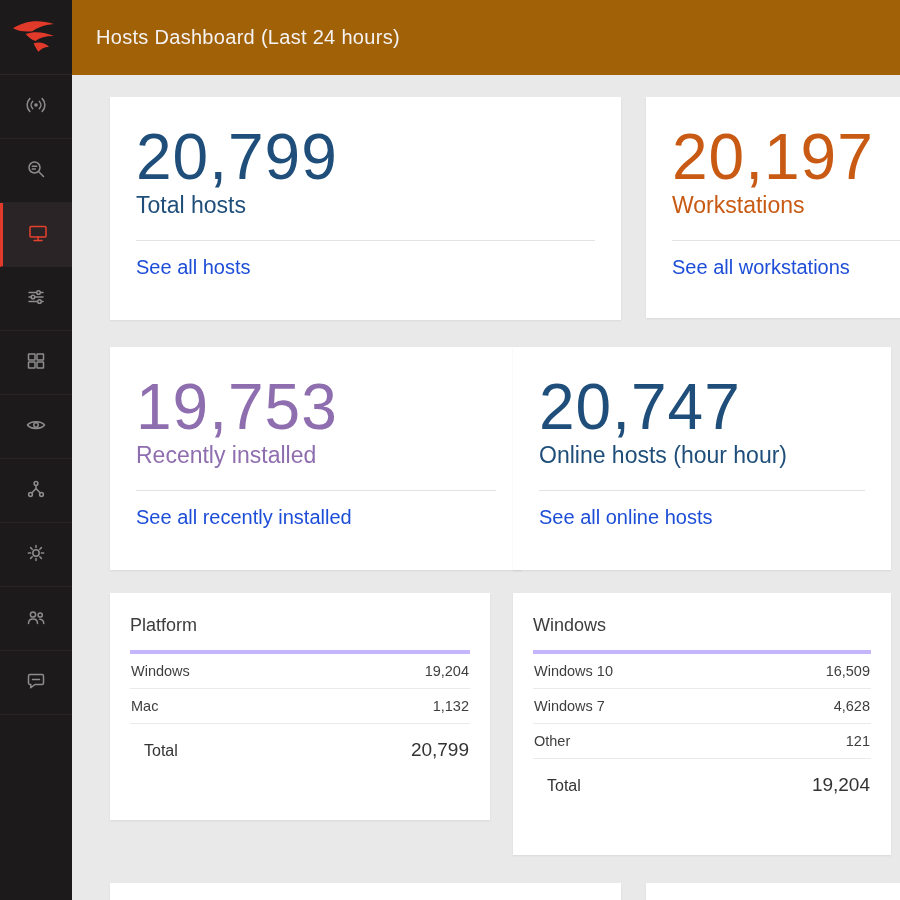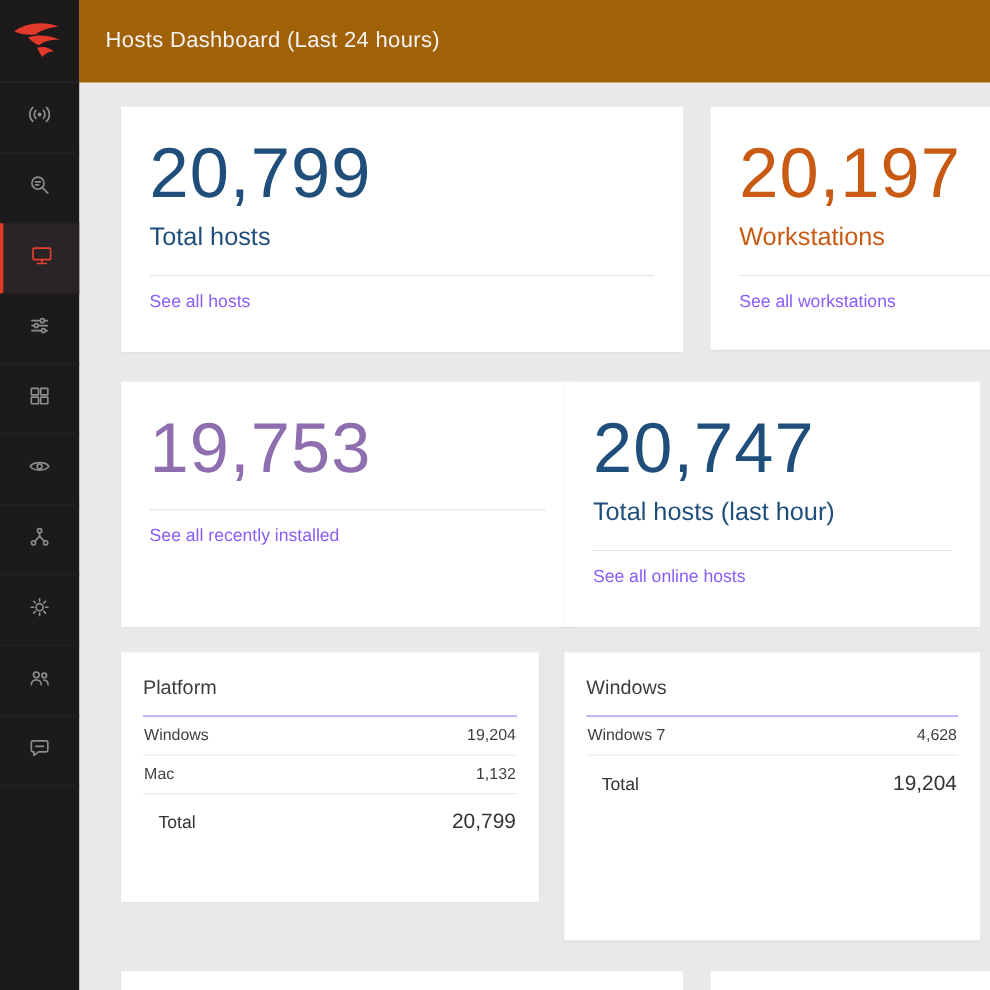--- a/index.html
+++ b/index.html
@@ -34,32 +34,32 @@
   #card-recent   { left:22px;  top:272px; width:412px; height:223px; }
   #card-online   { left:425px; top:272px; width:378px; height:223px; }
   #card-platform { left:22px;  top:518px; width:380px; height:227px; }
   #card-windows  { left:425px; top:518px; width:378px; height:262px; }
   #strip-left    { left:22px;  top:808px; width:511px; height:60px; }
   #strip-right   { left:558px; top:808px; width:560px; height:60px; }
 
   
   .stat { padding:26px 26px 0 26px; }
   .stat-value { font-size:64px; font-weight:300; line-height:1.08; letter-spacing:1px; }
-  .stat-label { font-size:23px; margin-top:10px; }
+  .stat-label { font-size:23px; }
   .stat .divider { border-top:1px solid #e3e3e3; margin-top:21px; }
-  .stat-link { display:inline-block; margin-top:15px; font-size:16px;
-               color:#8b5cf6; text-decoration:none; cursor:pointer; }
+  .stat-link { display:inline-block; margin-top:15px; font-size:20px;
+               color:#1d4ed8; text-decoration:none; cursor:pointer; }
   .c-blue   { color:#1e4e79; }
   .c-orange { color:#c85a13; }
   .c-purple { color:#8f6eb0; }
 
   
   .tcard { padding:22px 20px 0 20px; }
   .tcard-title { font-size:18px; color:#3d3d3d; padding-bottom:14px;
-                 border-bottom:2px solid #c4b5fd; }
+                 border-bottom:4px solid #c4b5fd; }
   .trow { display:flex; justify-content:space-between; align-items:baseline;
           padding:9px 1px; border-bottom:1px solid #eaeaea;
           font-size:14.5px; color:#3f3f3f; }
   .trow.total { border-bottom:none; padding-top:15px; font-size:16px; color:#333;margin-left:13px; }
   .trow.total .tvalue { font-size:19px; }
 </style>
 </head>
 <body>
 
 <div class="sidebar">
@@ -192,27 +192,28 @@
 
   <div class="card stat" id="card-work">
     <div class="stat-value c-orange">20,197</div>
     <div class="stat-label c-orange">Workstations</div>
     <div class="divider"></div>
     <a class="stat-link">See all workstations</a>
   </div>
 
   <div class="card stat" id="card-recent">
     <div class="stat-value c-purple">19,753</div>
+    <div class="stat-label c-purple">Recently installed</div>
     <div class="divider"></div>
     <a class="stat-link">See all recently installed</a>
   </div>
 
   <div class="card stat" id="card-online">
     <div class="stat-value c-blue">20,747</div>
-    <div class="stat-label c-blue">Total hosts (last hour)</div>
+    <div class="stat-label c-blue">Online hosts (hour hour)</div>
     <div class="divider"></div>
     <a class="stat-link">See all online hosts</a>
   </div>
 
   <div class="card tcard" id="card-platform">
     <div class="tcard-title">Platform</div>
     <div class="trow">
       <span class="tlabel">Windows</span>
       <span class="tvalue">19,204</span>
     </div>
@@ -222,22 +223,30 @@
     </div>
     <div class="trow total">
       <span class="tlabel">Total</span>
       <span class="tvalue">20,799</span>
     </div>
   </div>
 
   <div class="card tcard" id="card-windows">
     <div class="tcard-title">Windows</div>
     <div class="trow">
+      <span class="tlabel">Windows 10</span>
+      <span class="tvalue">16,509</span>
+    </div>
+    <div class="trow">
       <span class="tlabel">Windows 7</span>
       <span class="tvalue">4,628</span>
+    </div>
+    <div class="trow">
+      <span class="tlabel">Other</span>
+      <span class="tvalue">121</span>
     </div>
     <div class="trow total">
       <span class="tlabel">Total</span>
       <span class="tvalue">19,204</span>
     </div>
   </div>
 
   <div class="card" id="strip-left"></div>
   <div class="card" id="strip-right"></div>
 </div>

